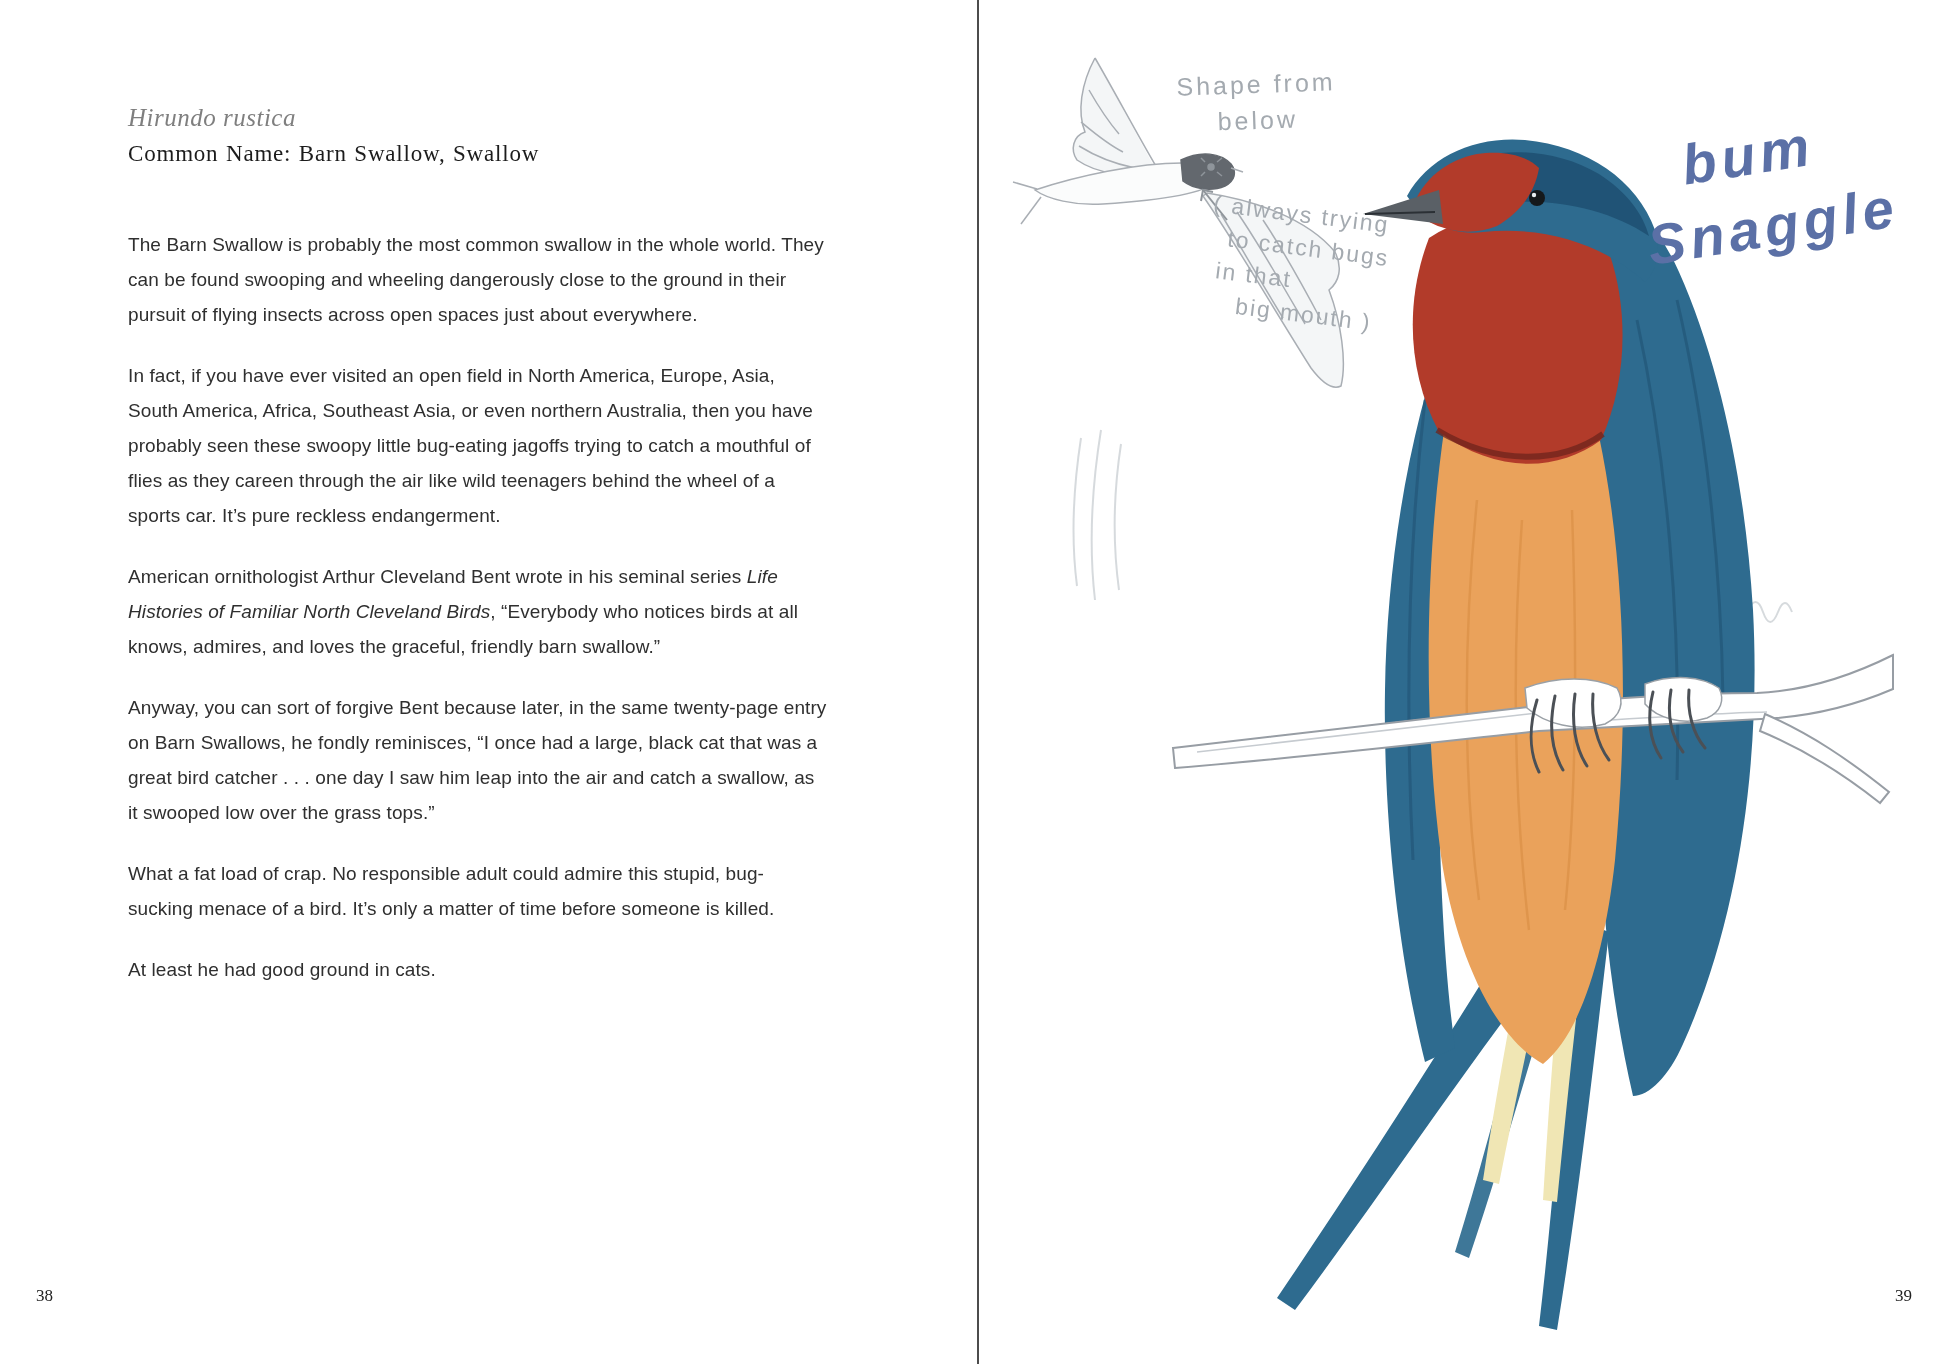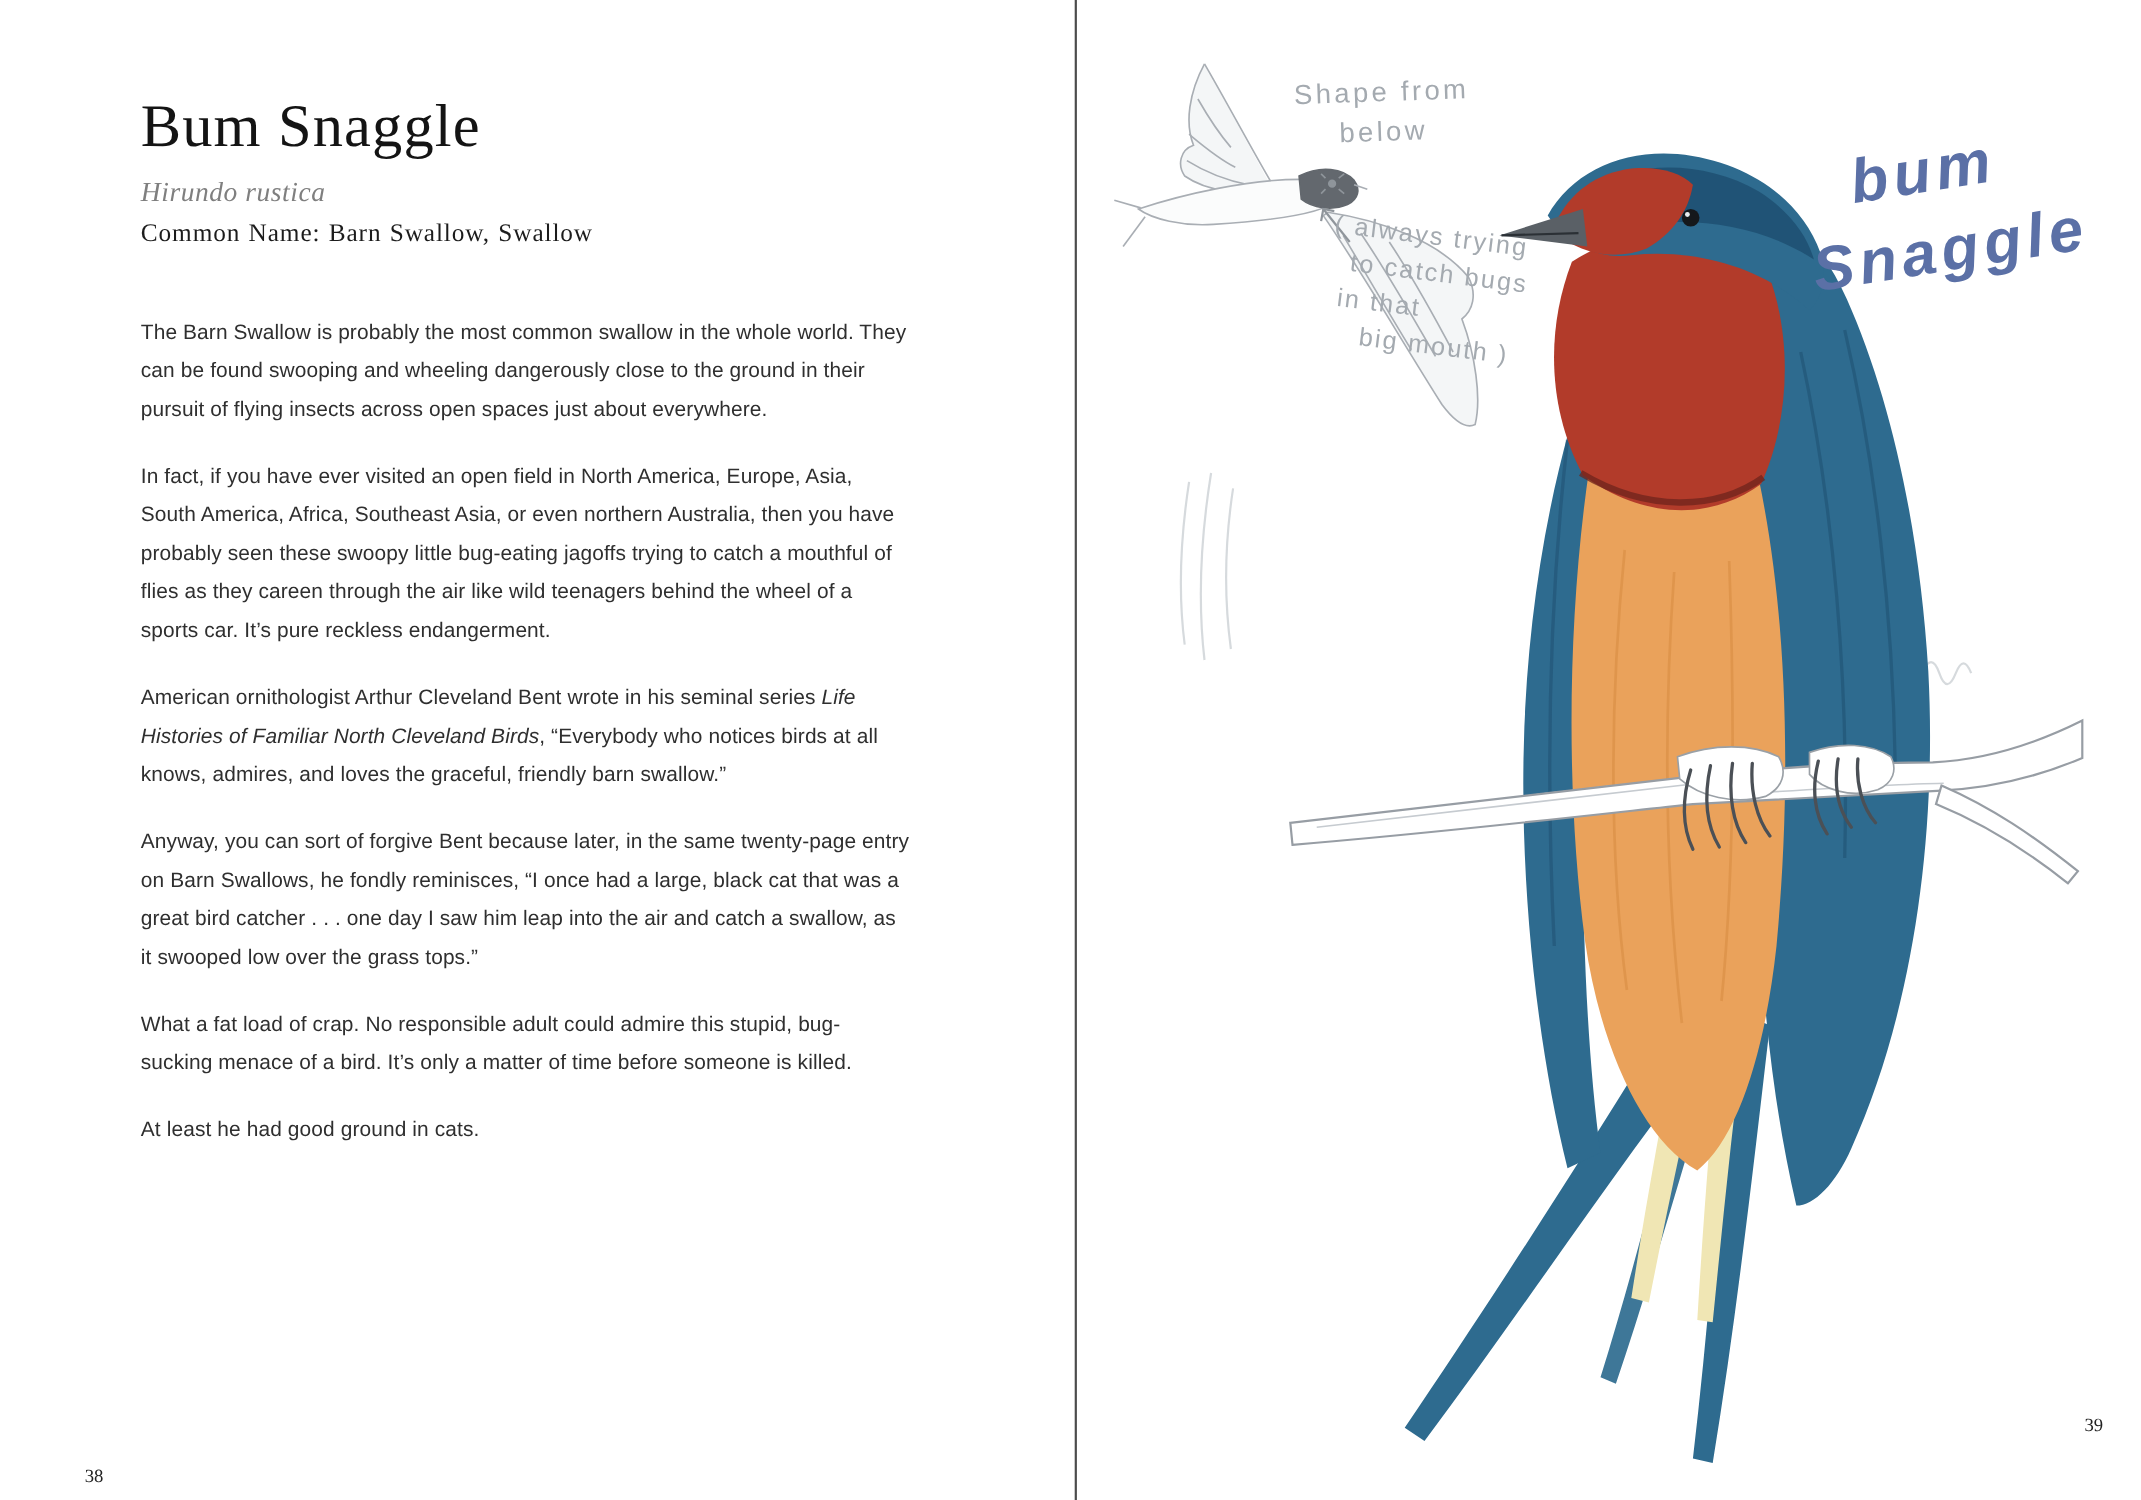--- a/index.html
+++ b/index.html
@@ -40,21 +40,21 @@
   .body-copy{ margin-top:60px; }
   .body-copy p{
     margin:0 0 26px 0; font-size:19px; line-height:35px; color:#2f2f2f;
     letter-spacing:.1px;
   }
   .body-copy em{ font-style:italic; }
   .page-number{
     position:absolute; font-family:"Liberation Serif", serif; font-size:17px;
     color:#222;
   }
-  .pn-left{ left:36px; top:1332px;margin-left:41px; }
+  .pn-left{ left:36px; top:1286px; }
   .pn-right{ right:34px; top:1286px; }
   
   .right-page{ position:absolute; left:977px; top:0; width:969px; height:100%; }
   .right-page svg{ position:absolute; left:0; top:0; }
   .hand{ position:absolute; color:var(--pencil-gray); }
   .hw-line{ white-space:nowrap; }
   .note-shape{
     left:200px; top:66px; transform:rotate(-2deg);
     font-size:25px; line-height:36px; letter-spacing:3px;
   }
@@ -79,21 +79,20 @@
   .f-orange{ fill:var(--plumage-orange); }
   .f-cream{ fill:var(--plumage-cream); }
 </style>
 </head>
 <body>
 
 <div class="spread">
 
   <div class="left-page">
     <div class="text-col">
-      <h1 class="title">Bum Snaggle</h1>
       <div class="species">Hirundo rustica</div>
       <div class="common">Common Name: Barn Swallow, Swallow</div>
       <div class="body-copy">
           <p><span>The Barn Swallow is probably the most common swallow in the whole world. They can be found swooping and wheeling dangerously close to the ground in their pursuit of flying insects across open spaces just about everywhere.</span></p>
           <p><span>In fact, if you have ever visited an open field in North America, Europe, Asia, South America, Africa, Southeast Asia, or even northern Australia, then you have probably seen these swoopy little bug-eating jagoffs trying to catch a mouthful of flies as they careen through the air like wild teenagers behind the wheel of a sports car. It’s pure reckless endangerment.</span></p>
           <p><span>American ornithologist Arthur Cleveland Bent wrote in his seminal series </span><em>Life Histories of Familiar North Cleveland Birds</em><span>, “Everybody who notices birds at all knows, admires, and loves the graceful, friendly barn swallow.”</span></p>
           <p><span>Anyway, you can sort of forgive Bent because later, in the same twenty-page entry on Barn Swallows, he fondly reminisces, “I once had a large, black cat that was a great bird catcher . . . one day I saw him leap into the air and catch a swallow, as it swooped low over the grass tops.”</span></p>
           <p><span>What a fat load of crap. No responsible adult could admire this stupid, bug-sucking menace of a bird. It’s only a matter of time before someone is killed.</span></p>
           <p><span>At least he had good ground in cats.</span></p>
         </div>

